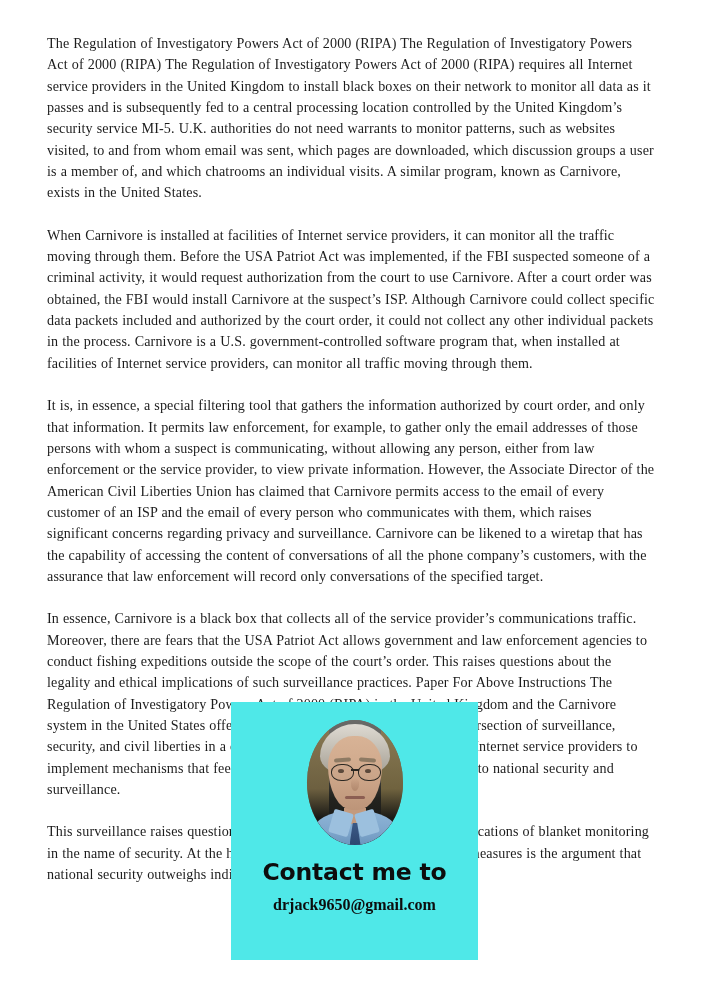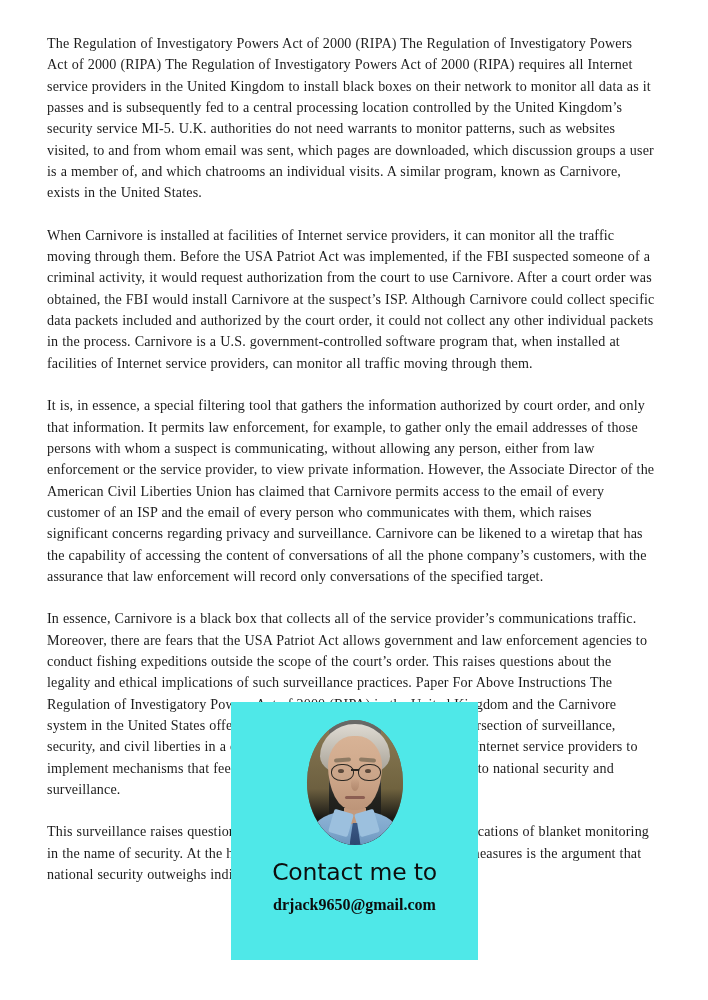--- a/index.html
+++ b/index.html
@@ -149,21 +149,21 @@
     background: linear-gradient(180deg,#3c5a86 0%, #2c4670 100%);
     clip-path: polygon(30% 0, 70% 0, 100% 100%, 0 100%);
   }
   .av-neck {
     position: absolute; left: 37px; top: 88px; width: 22px; height: 16px;
     background: #c39a7d; border-radius: 0 0 40% 40%;
   }
 
   #contact-line1, #contact-line2 {
     font-family: "DejaVu Sans", "Liberation Sans", sans-serif;
-    font-weight: normal;
+    font-weight: bold;
     font-size: 23.5px;
     line-height: 30px;
     color: #0d0d0d;
     text-align: center;
     width: 100%;
     letter-spacing: -0.2px;
   }
   #contact-line1 { margin-top: 12px; }
   #contact-email {
     font-family: "Liberation Serif", "DejaVu Serif", serif;

